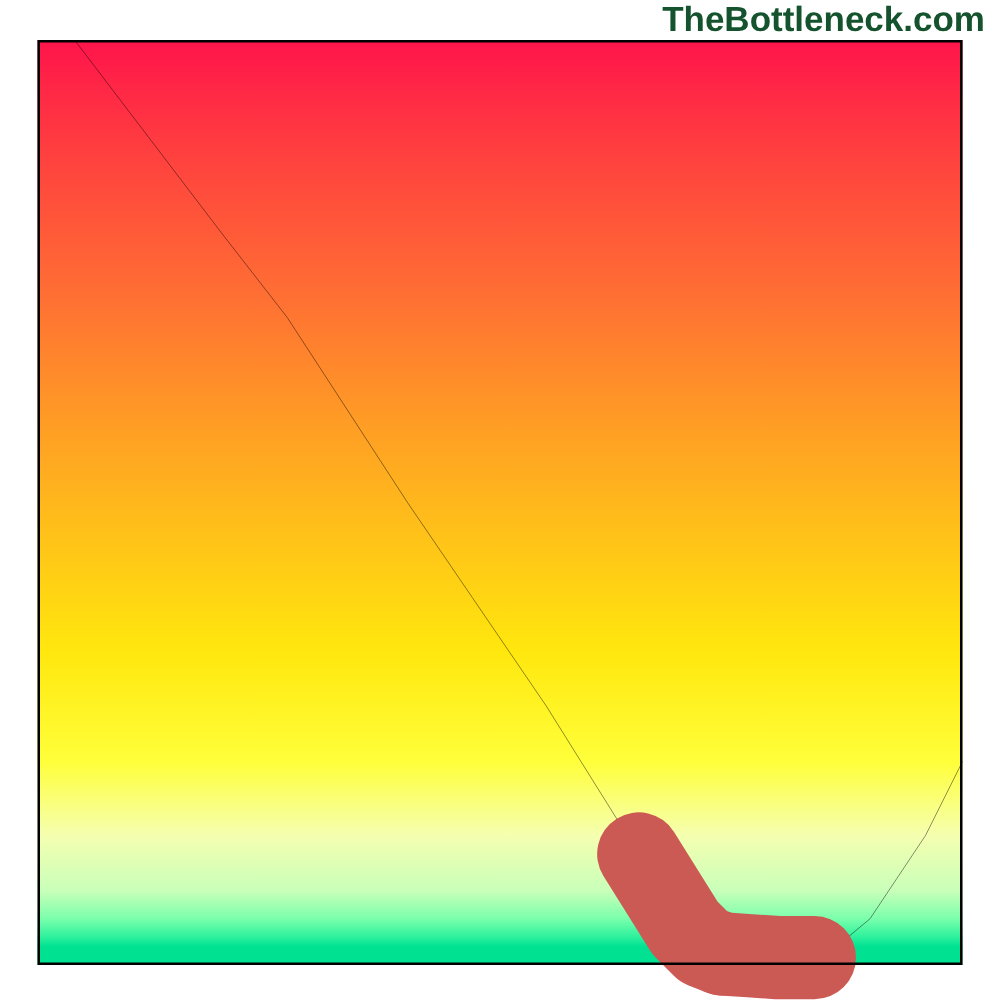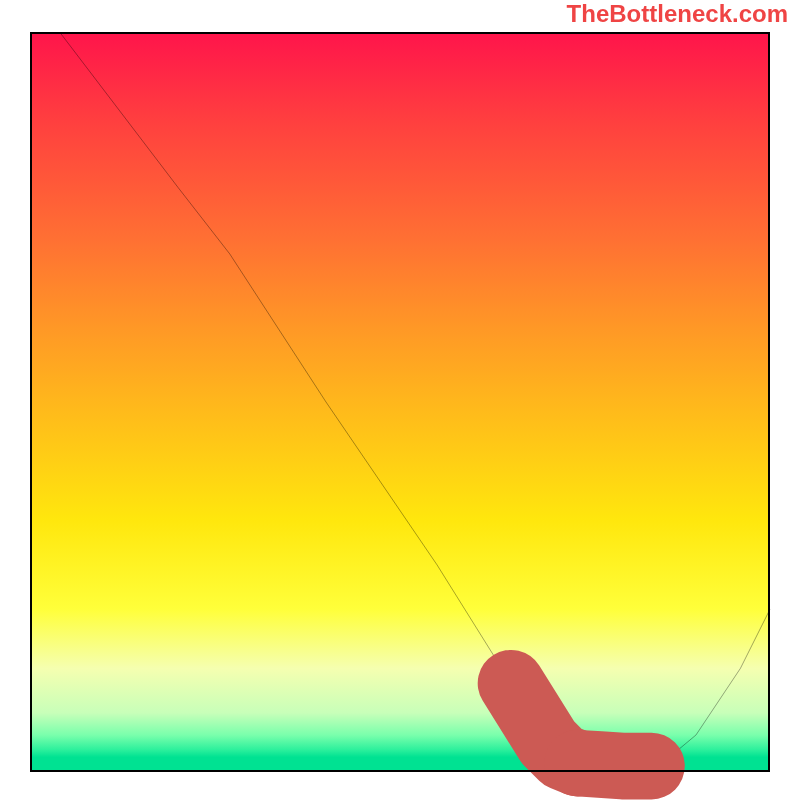--- a/index.html
+++ b/index.html
@@ -12,23 +12,23 @@
   }
   .wrap {
     position: relative;
     width: 800px;
     height: 800px;
   }
   .watermark {
     position: absolute;
     top: 0px;
     right: 12px;
-    font-size: 24px;
+    font-size: 28px;
     font-weight: 700;
-    color: #ef4444;
+    color: #14532d;
     letter-spacing: 0px;
   }
   .plot {
     position: absolute;
     left: 30px;
     top: 32px;
     width: 740px;
     height: 740px;
   }
   .gradient {

